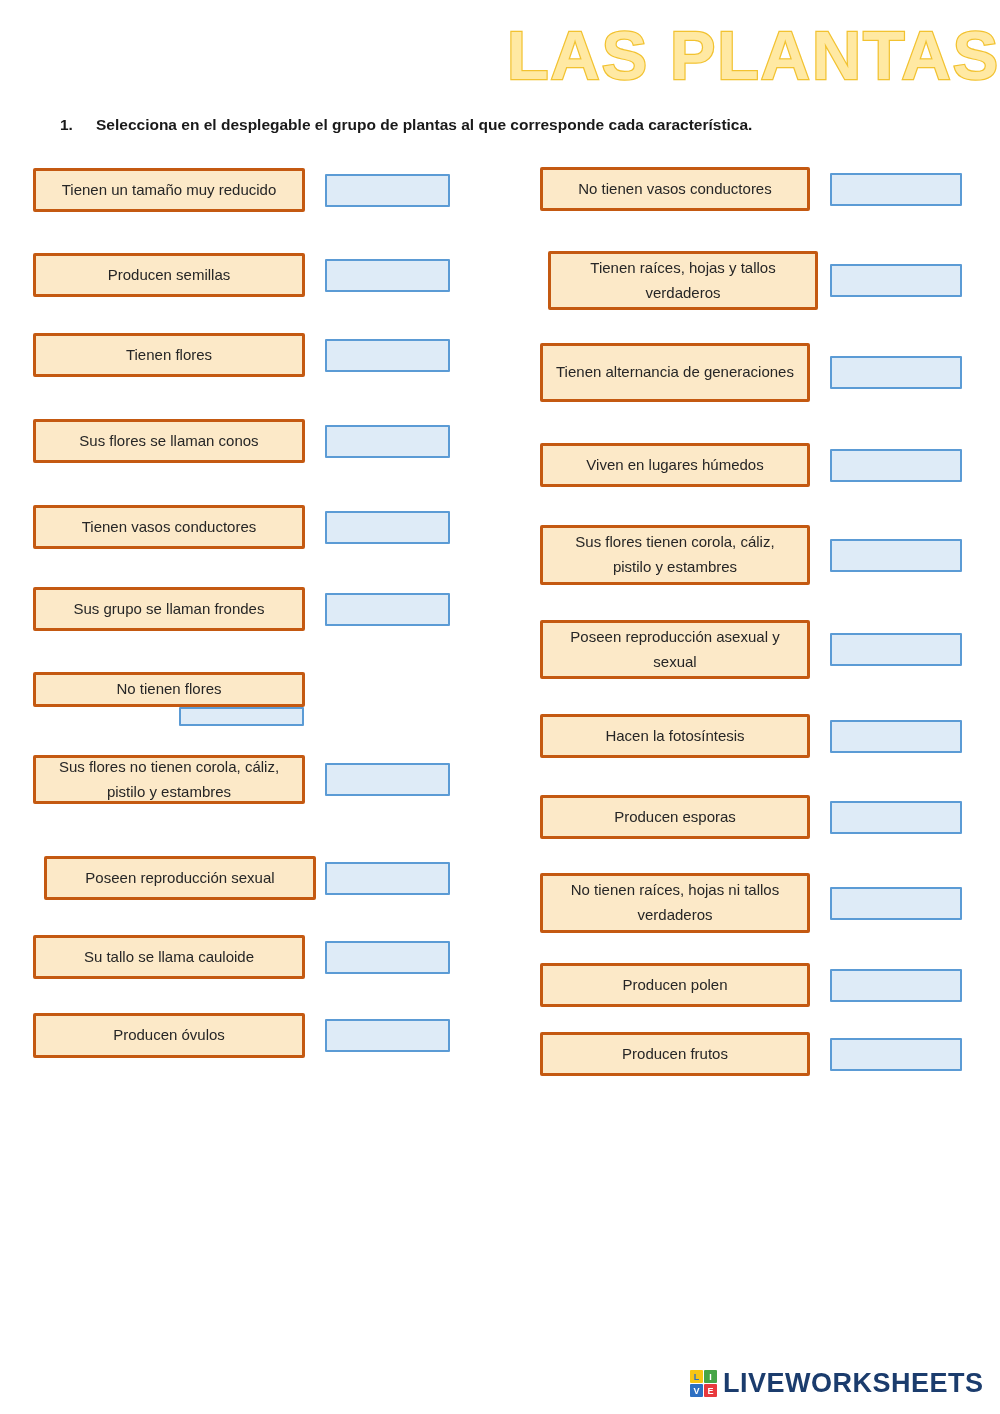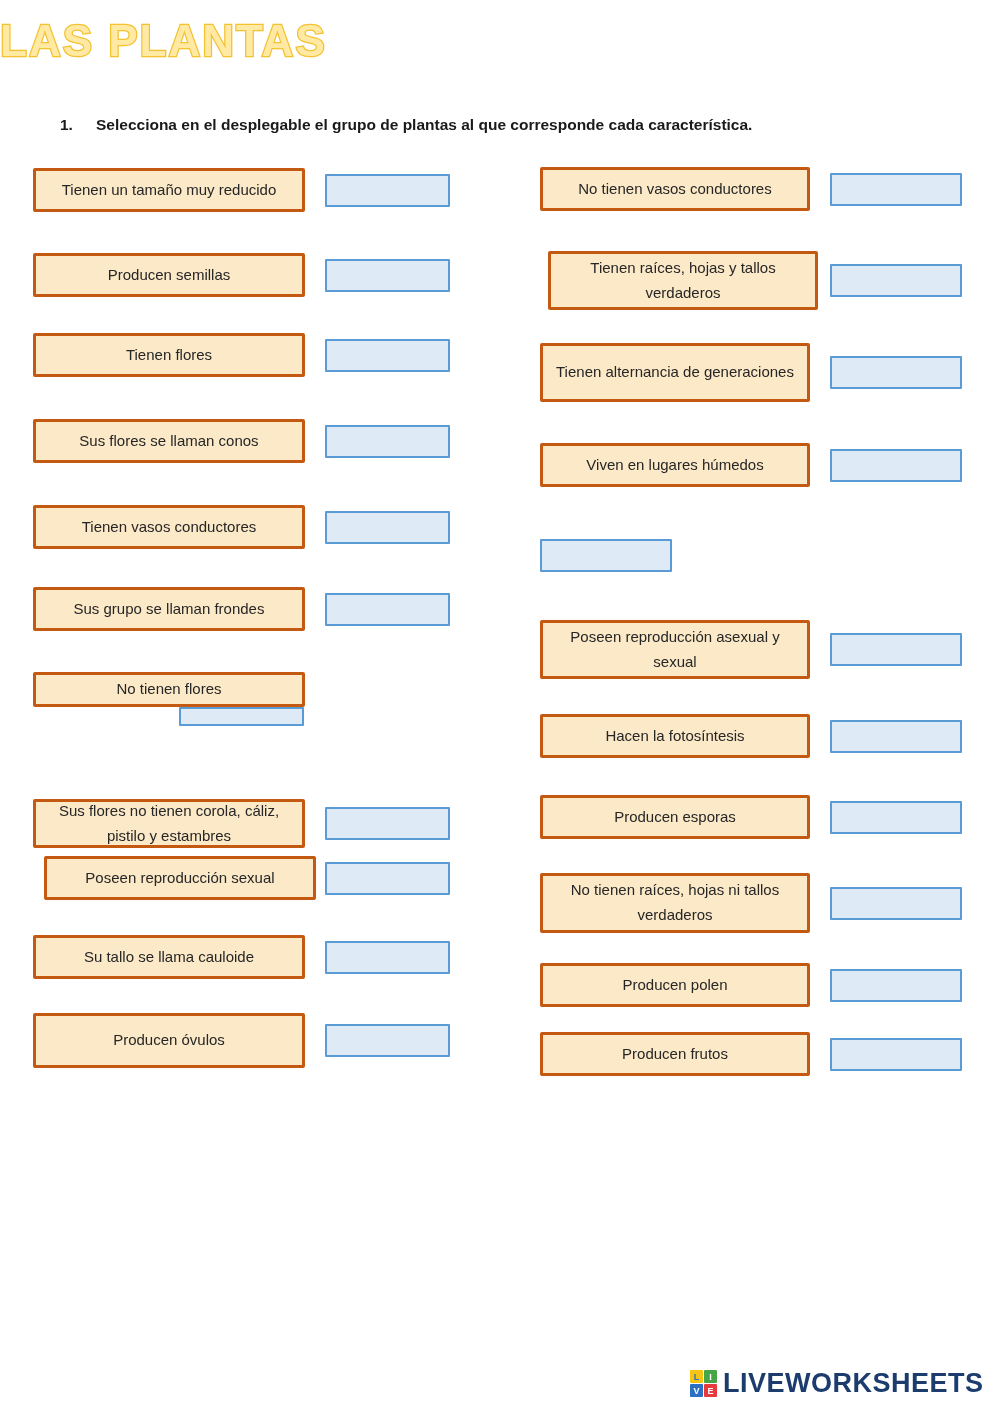--- a/index.html
+++ b/index.html
@@ -11,22 +11,22 @@
     --title-outline:#F2C230;
     --logo-navy:#1B3C6D;
     --text-dark:#262626;
   }
   *{margin:0;padding:0;box-sizing:border-box;}
   body{background:#ffffff;font-family:"Liberation Sans",sans-serif;}
   .page{position:relative;width:1000px;height:1414px;background:#ffffff;overflow:hidden;}
 
   .title{
     position:absolute;top:16px;left:0;width:100%;
-    text-align:left;
-    font-size:44px;font-weight:800;letter-spacing:2px;
+    text-align:right;
+    font-size:68px;font-weight:800;letter-spacing:2px;
     color:var(--title-fill);
     -webkit-text-stroke:2.5px var(--title-outline);
     paint-order:stroke fill;
   }
 
   .instruction{
     position:absolute;left:60px;top:116px;width:880px;
     font-size:15.5px;font-weight:bold;color:#1a1a1a;
     display:flex;
   }
@@ -127,39 +127,39 @@
       <span>Sus grupo se llaman frondes</span>
     </div>
     <select class="dropdown" aria-label="Sus hojas se llaman frondes"></select>
   </div>
   <div class="row left" style="top:672px;height:44px;flex-direction:column;">
     <div class="label-box">
       <span>No tienen flores</span>
     </div>
     <select class="dropdown" aria-label="No tienen flores"></select>
   </div>
-  <div class="row left" style="top:755px;height:49px;margin-top:44px;">
+  <div class="row left" style="top:755px;height:49px;">
     <div class="label-box">
       <span>Sus flores no tienen corola, cáliz, pistilo y estambres</span>
     </div>
     <select class="dropdown" aria-label="Sus flores no tienen corola, cáliz, pistilo y estambres"></select>
   </div>
   <div class="row left" style="top:856px;height:44px;padding-left:11px;">
     <div class="label-box">
       <span>Poseen reproducción sexual</span>
     </div>
     <select class="dropdown" aria-label="Poseen reproducción sexual"></select>
   </div>
   <div class="row left" style="top:935px;height:44px;">
     <div class="label-box">
       <span>Su tallo se llama cauloide</span>
     </div>
     <select class="dropdown" aria-label="Su tallo se llama cauloide"></select>
   </div>
-  <div class="row left" style="top:1013px;height:55px;">
+  <div class="row left" style="top:1013px;height:45px;">
     <div class="label-box">
       <span>Producen óvulos</span>
     </div>
     <select class="dropdown" aria-label="Producen óvulos"></select>
   </div>
 
   <div class="row right" style="top:167px;height:44px;">
     <div class="label-box">
       <span>No tienen vasos conductores</span>
     </div>
@@ -177,20 +177,23 @@
     </div>
     <select class="dropdown" aria-label="Tienen alternancia de generaciones"></select>
   </div>
   <div class="row right" style="top:443px;height:44px;">
     <div class="label-box">
       <span>Viven en lugares húmedos</span>
     </div>
     <select class="dropdown" aria-label="Viven en lugares húmedos"></select>
   </div>
   <div class="row right" style="top:525px;height:60px;">
+    <div class="label-box">
+      <span>Sus flores tienen corola, cáliz, pistilo y estambres</span>
+    </div>
     <select class="dropdown" aria-label="Sus flores tienen corola, cáliz, pistilo y estambres"></select>
   </div>
   <div class="row right" style="top:620px;height:59px;">
     <div class="label-box">
       <span>Poseen reproducción asexual y sexual</span>
     </div>
     <select class="dropdown" aria-label="Poseen reproducción asexual y sexual"></select>
   </div>
   <div class="row right" style="top:714px;height:44px;">
     <div class="label-box">

